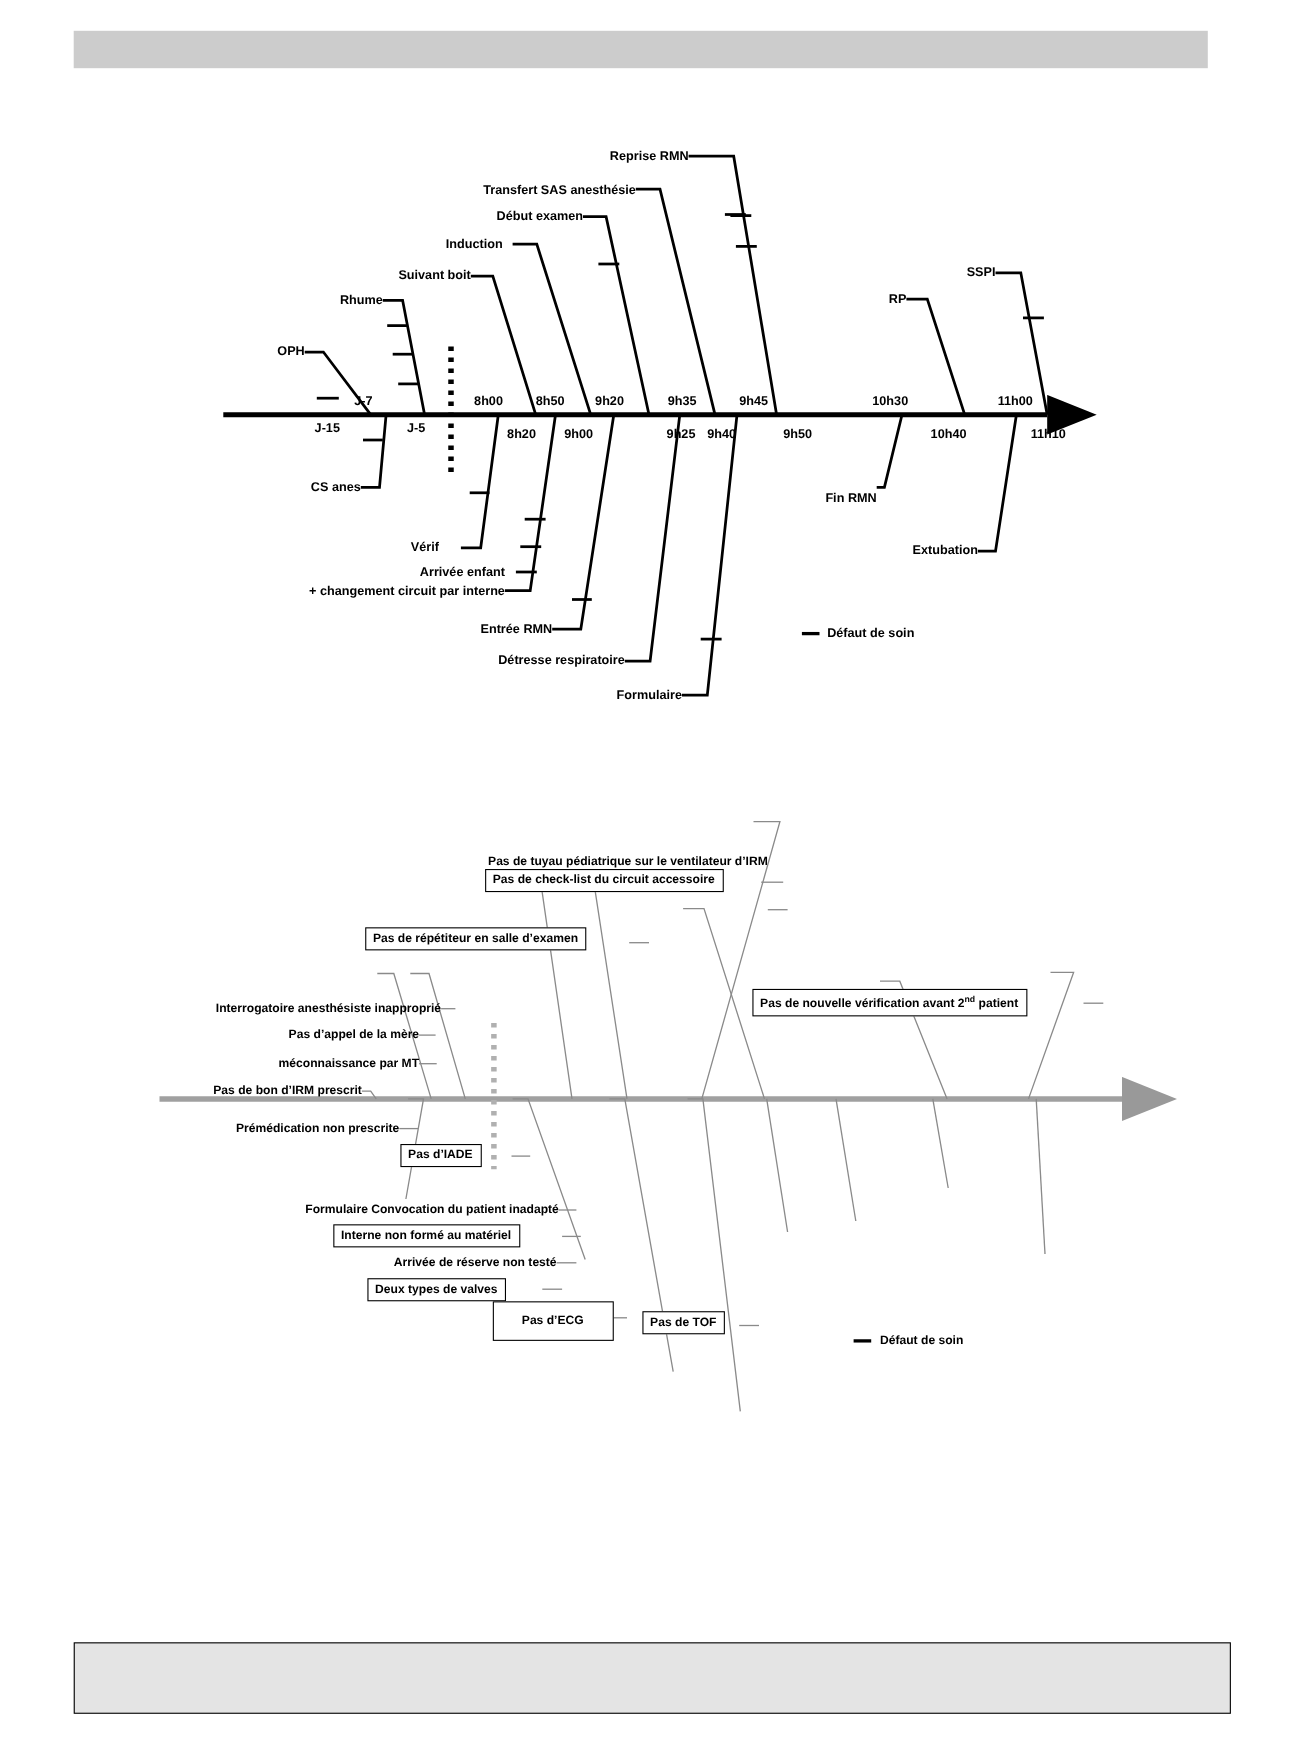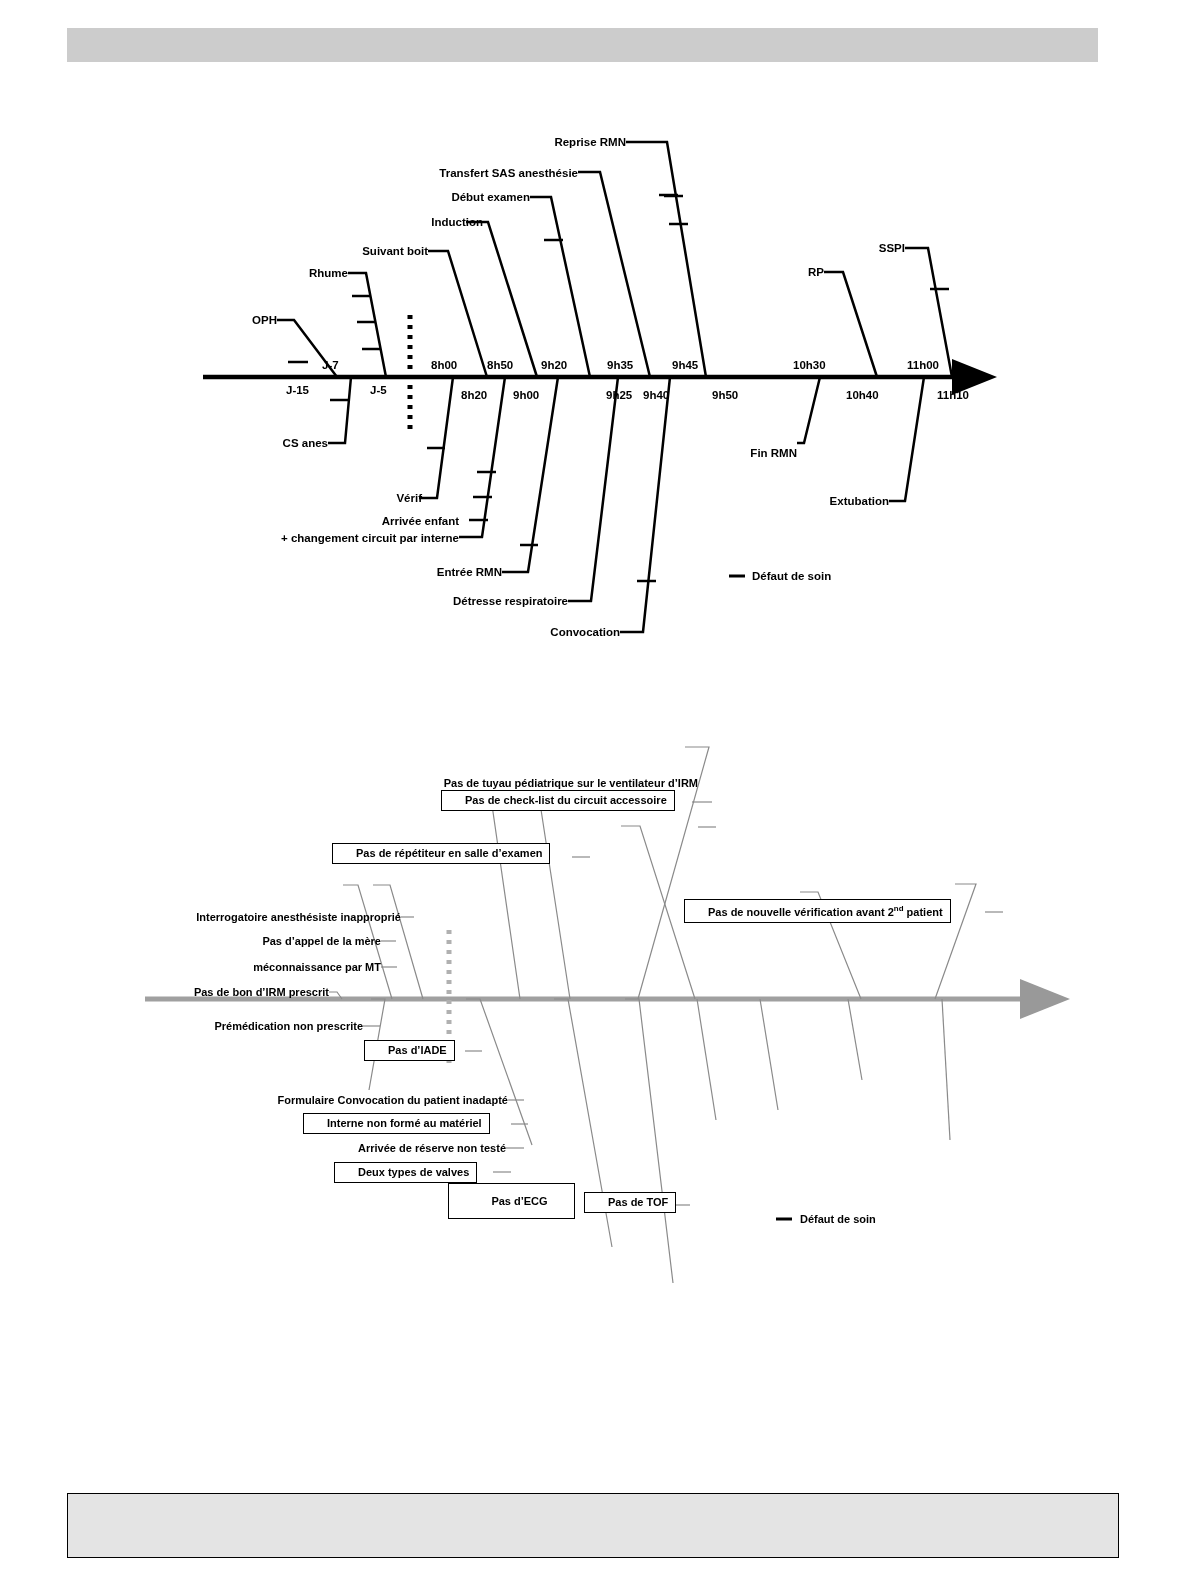--- a/index.html
+++ b/index.html
@@ -10,21 +10,21 @@
               background:#cccccc;}
   .footer-box{position:absolute;left:67px;top:1493px;width:1050px;height:63px;
               background:#e4e4e4;border:1px solid #000;}
   .fig{position:absolute;left:0;top:0;width:1190px;height:1588px;}
   svg{position:absolute;left:0;top:0;}
   .lbl{position:absolute;font-weight:bold;color:#000;white-space:nowrap;
        font-size:11.5px;line-height:12px;}
   .lbl.t1{font-size:11.5px;}
   .lbl.t2{font-size:11px;}
   .lbl.r{transform:translateX(-100%);}
-  .boxed{border:1.3px solid #000;background:#fff;padding:3px 7px 4px 23px;}
+  .boxed{border:1.3px solid #000;background:#fff;padding:3px 7px 4px 6px;}
   sup{font-size:0.72em;vertical-align:super;}
 </style>
 </head>
 <body>
 
 <div class="page">
 
   <div class="header-bar"></div>
 
   <div class="fig">
@@ -91,34 +91,34 @@
       <path d="M797,443 L804,443 L820,377" stroke="#000" stroke-width="2.5" fill="none"></path>
 
       <path d="M889,501 L905,501 L924,377" stroke="#000" stroke-width="2.5" fill="none"></path>
 
       <line x1="729" y1="576" x2="745" y2="576" stroke="#000" stroke-width="3"></line>
     </svg>
 
     <div class="lbl t1 r" style="left:277px;top:314px;">OPH</div>
     <div class="lbl t1 r" style="left:348px;top:267px;">Rhume</div>
     <div class="lbl t1 r" style="left:428px;top:245px;">Suivant boit</div>
-    <div class="lbl t1 r" style="left:483px;top:216px;text-align:center;">Induction</div>
+    <div class="lbl t1 r" style="left:457px;top:216px;text-align:center;">Induction</div>
     <div class="lbl t1 r" style="left:530px;top:191px;">Début examen</div>
     <div class="lbl t1 r" style="left:578px;top:167px;">Transfert SAS anesthésie</div>
     <div class="lbl t1 r" style="left:626px;top:136px;">Reprise RMN</div>
     <div class="lbl t1 r" style="left:824px;top:266px;">RP</div>
     <div class="lbl t1 r" style="left:905px;top:242px;">SSPI</div>
 
     <div class="lbl t1 r" style="left:328px;top:437px;">CS anes</div>
-    <div class="lbl t1 r" style="left:422px;top:492px;text-align:center;">Vérif</div>
+    <div class="lbl t1 r" style="left:399px;top:492px;text-align:center;">Vérif</div>
     <div class="lbl t1 r" style="left:459px;top:515px;">Arrivée enfant</div>
     <div class="lbl t1 r" style="left:459px;top:532px;">+ changement circuit par interne</div>
     <div class="lbl t1 r" style="left:502px;top:566px;">Entrée RMN</div>
     <div class="lbl t1 r" style="left:568px;top:595px;">Détresse respiratoire</div>
-    <div class="lbl t1 r" style="left:620px;top:626px;">Convocation</div>
+    <div class="lbl t1 r" style="left:620px;top:626px;">Formulaire</div>
     <div class="lbl t1 r" style="left:797px;top:437px;margin-top:10px;">Fin RMN</div>
     <div class="lbl t1 r" style="left:889px;top:495px;">Extubation</div>
 
     <div class="lbl t1" style="left:322px;top:359px;">J-7</div>
     <div class="lbl t1" style="left:431px;top:359px;">8h00</div>
     <div class="lbl t1" style="left:487px;top:359px;">8h50</div>
     <div class="lbl t1" style="left:541px;top:359px;">9h20</div>
     <div class="lbl t1" style="left:607px;top:359px;">9h35</div>
     <div class="lbl t1" style="left:672px;top:359px;">9h45</div>
     <div class="lbl t1" style="left:793px;top:359px;">10h30</div>

